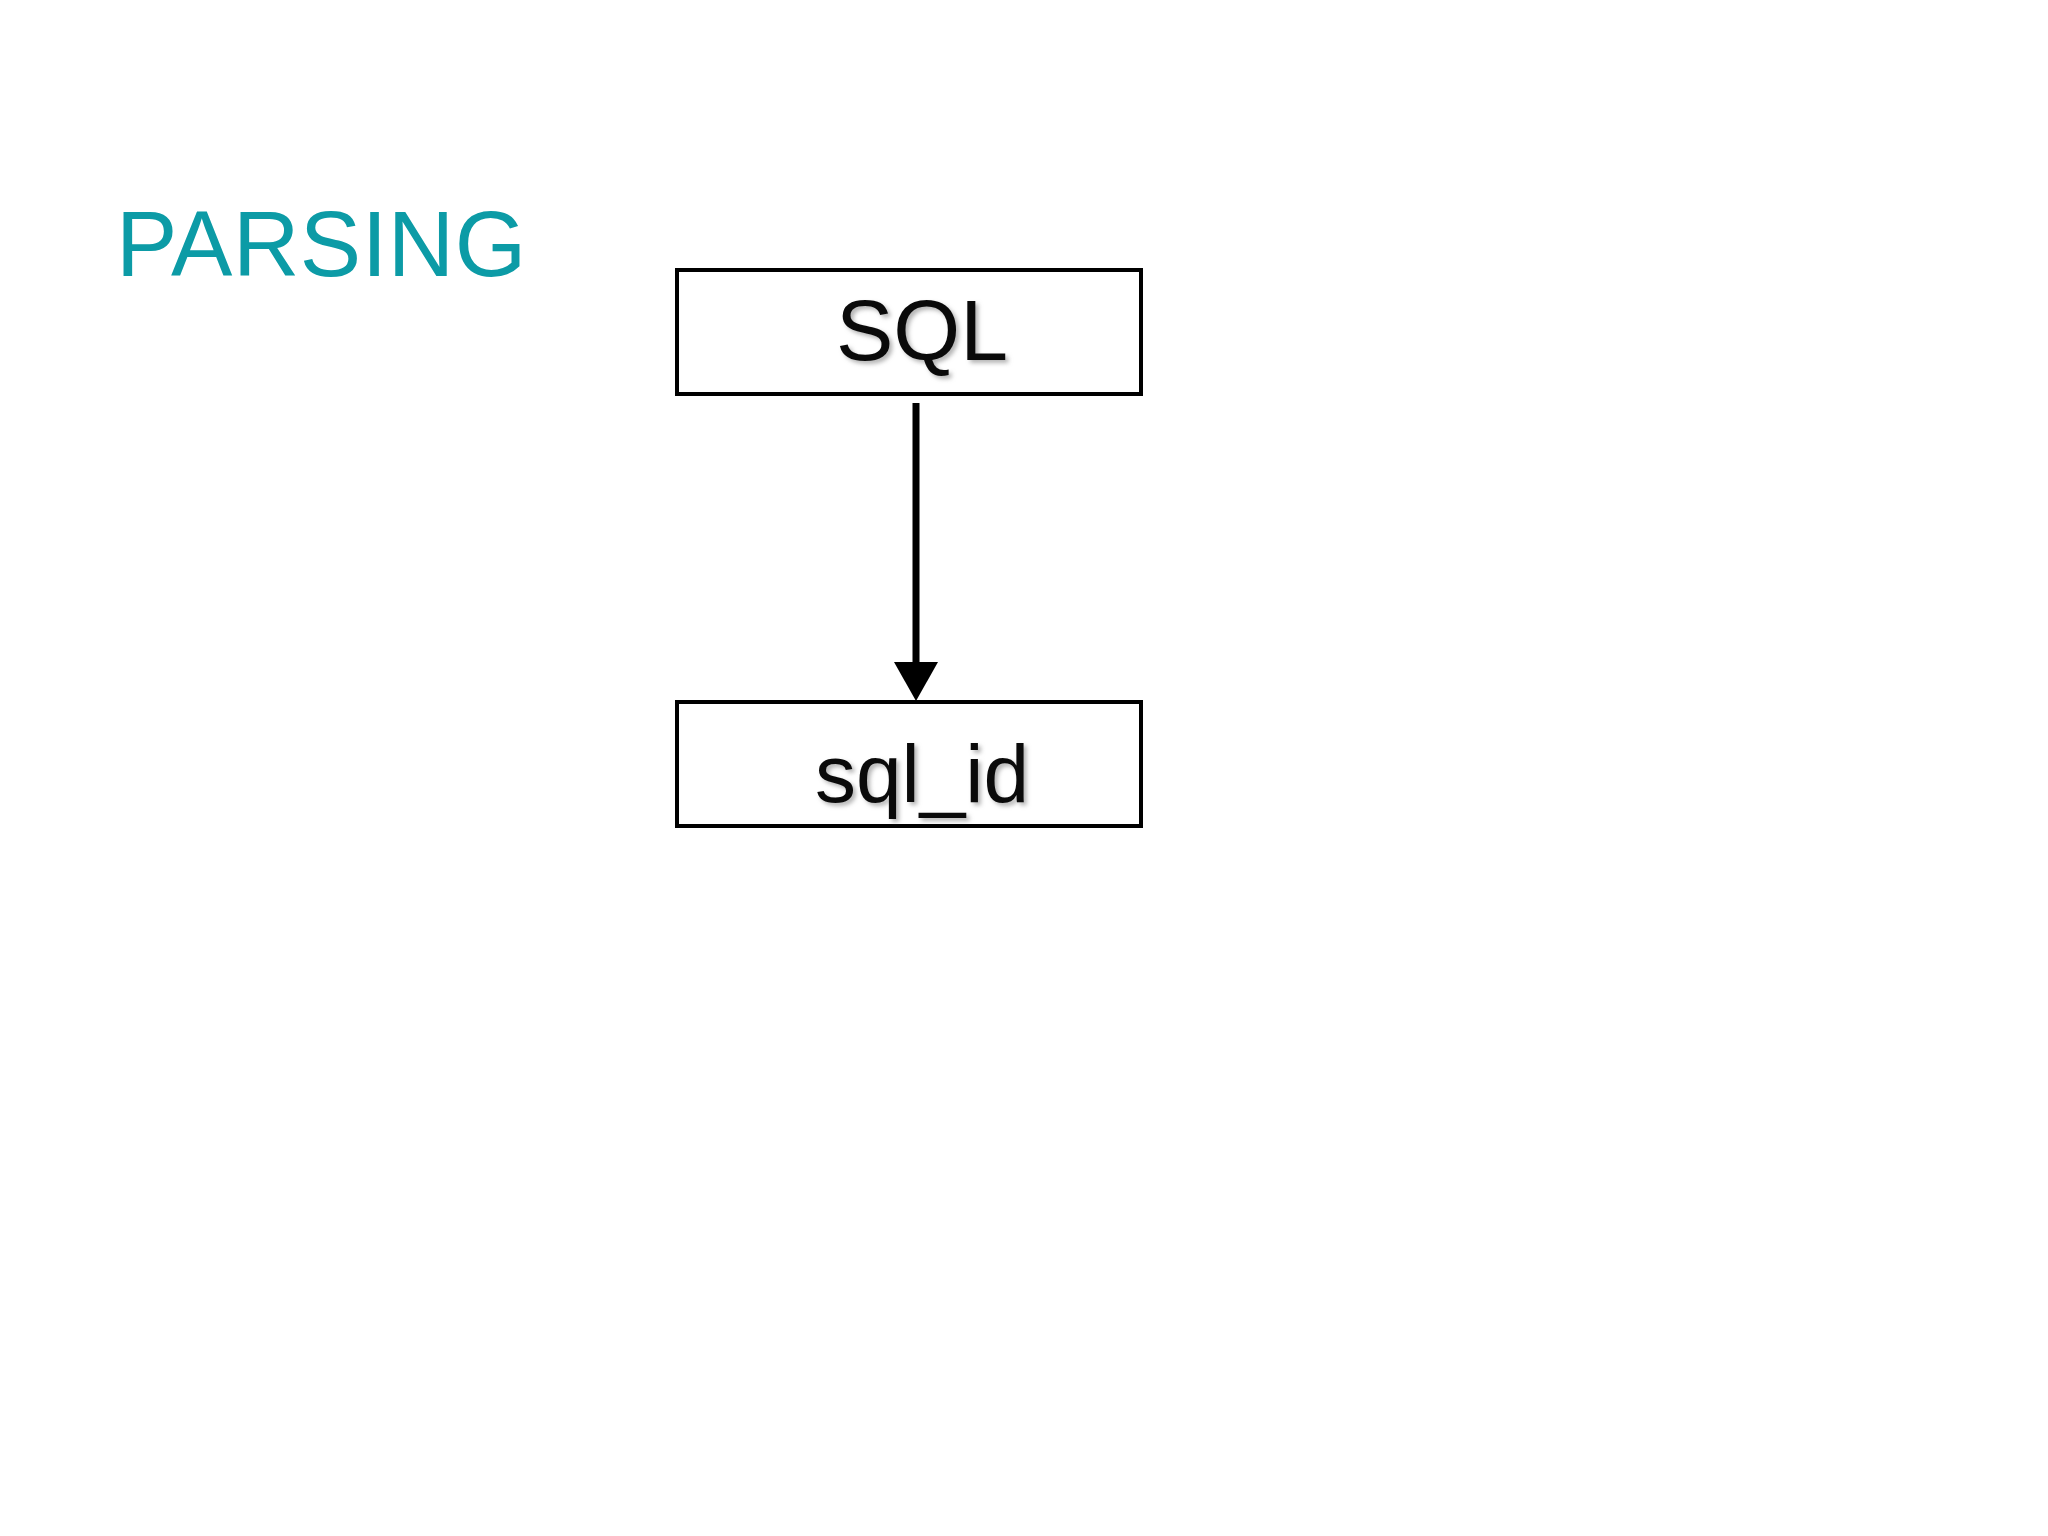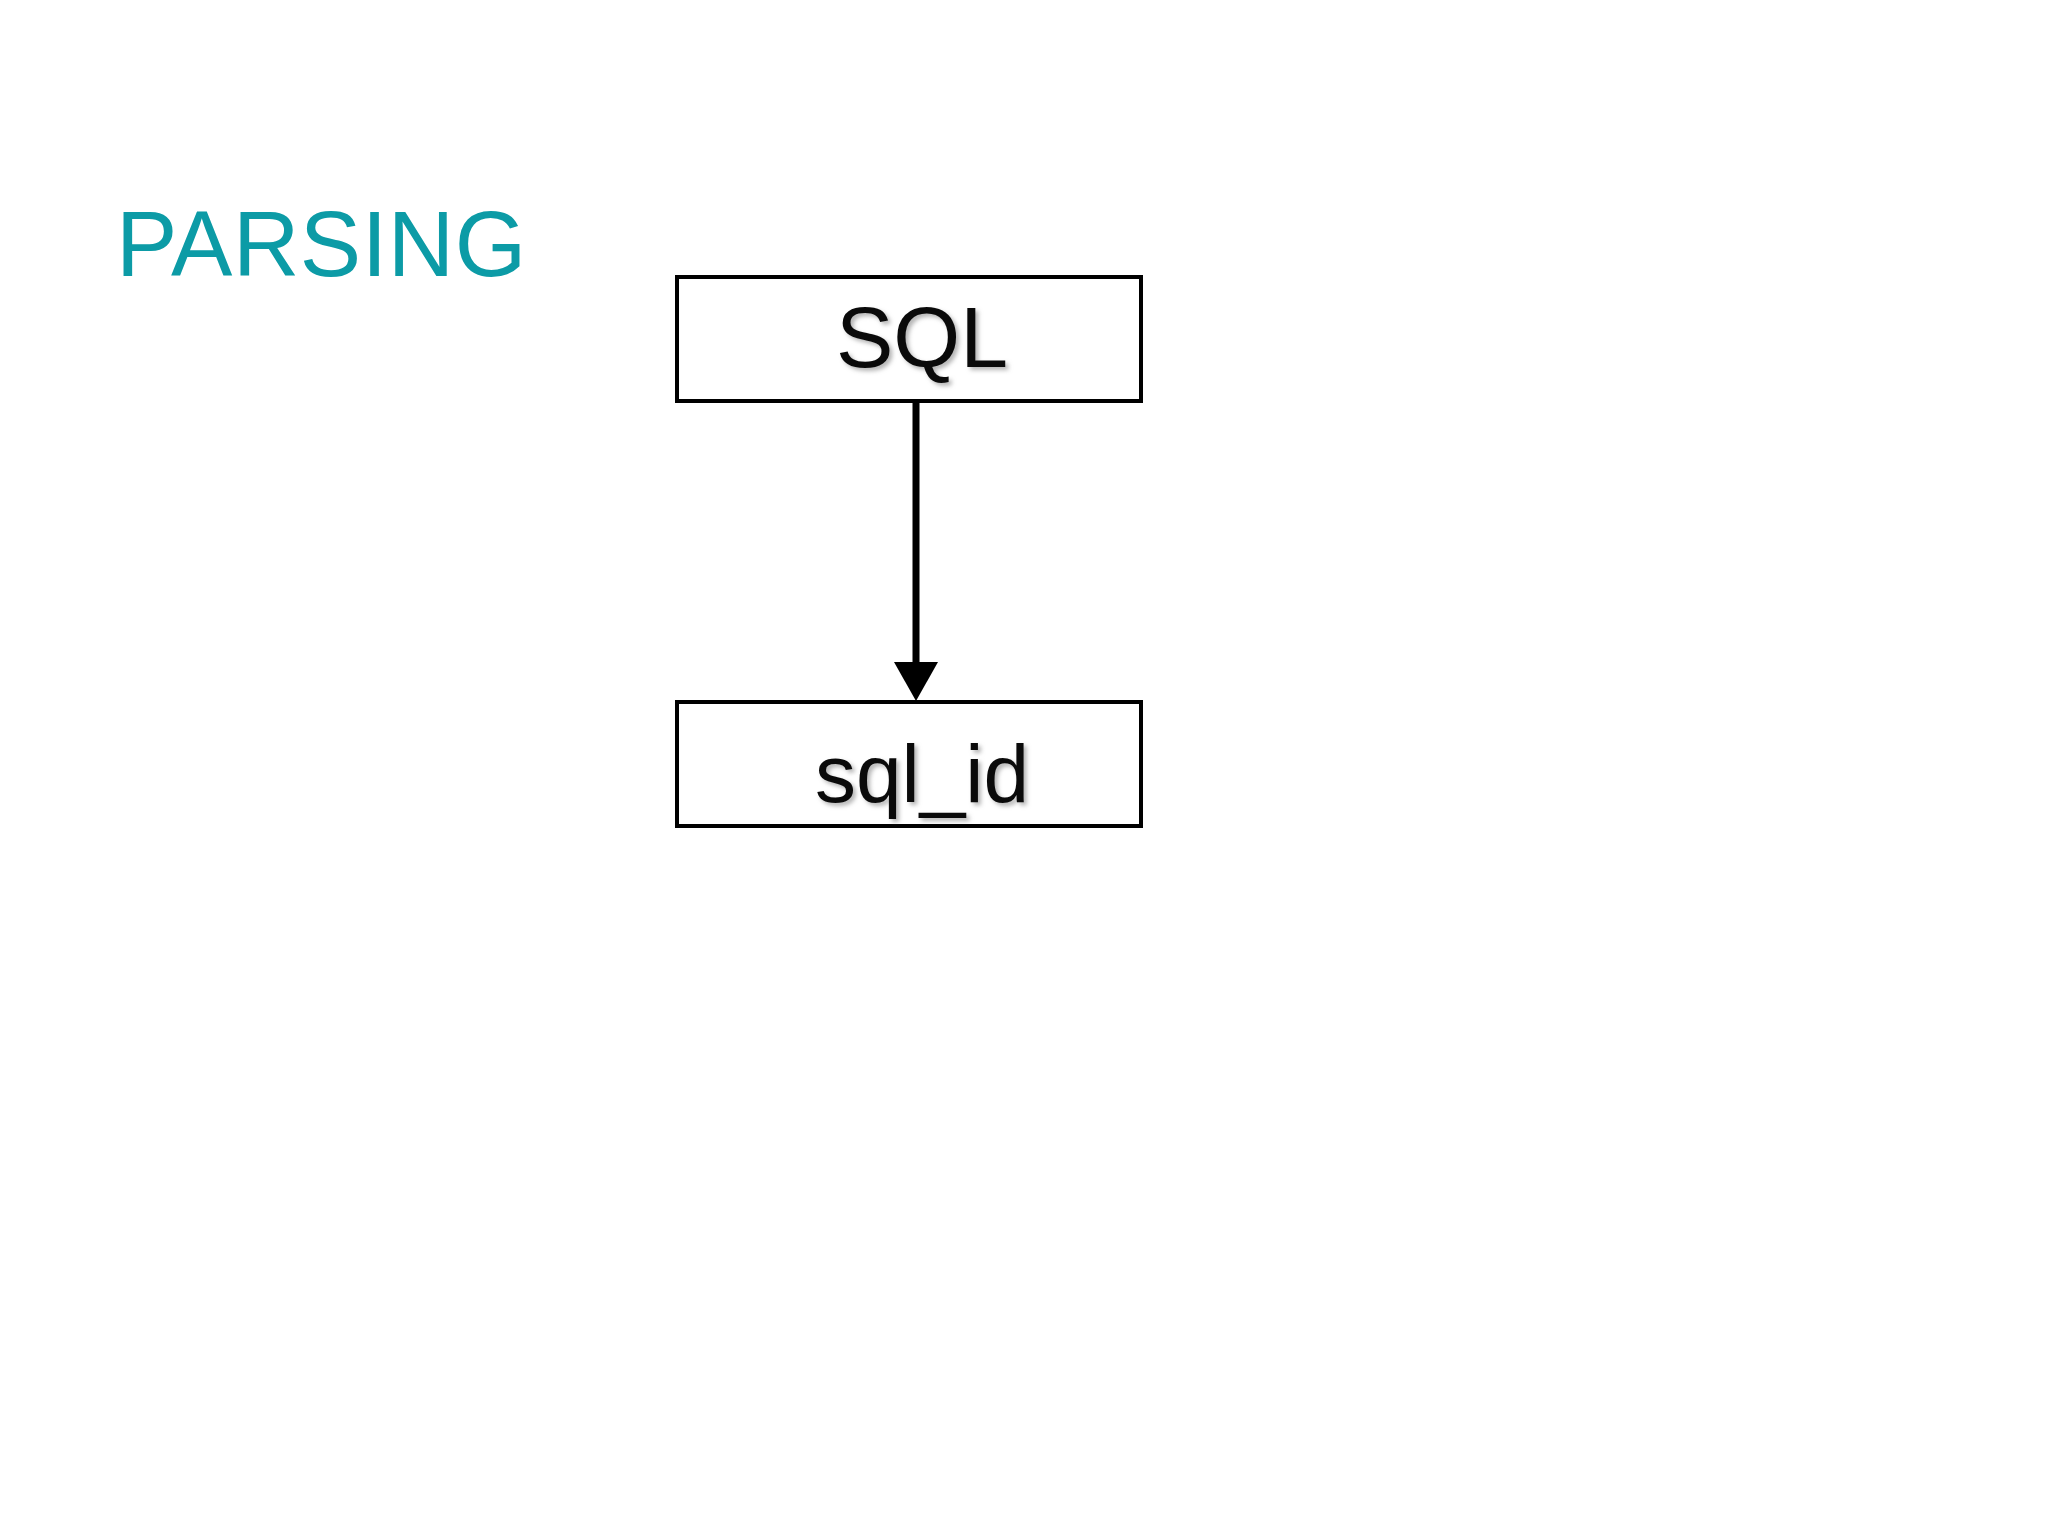--- a/index.html
+++ b/index.html
@@ -52,21 +52,21 @@
     box-sizing: border-box;
     background: #ffffff;
     border: 4px solid #000000;
     display: flex;
     align-items: center;
     justify-content: center;
   }
 
   .node-box.sql-node {
     left: 675px;
-    top: 275px;
+    top: 268px;
     width: 468px;
     height: 128px;
   }
 
   .node-box.sqlid-node {
     left: 675px;
     top: 700px;
     width: 468px;
     height: 128px;
   }

